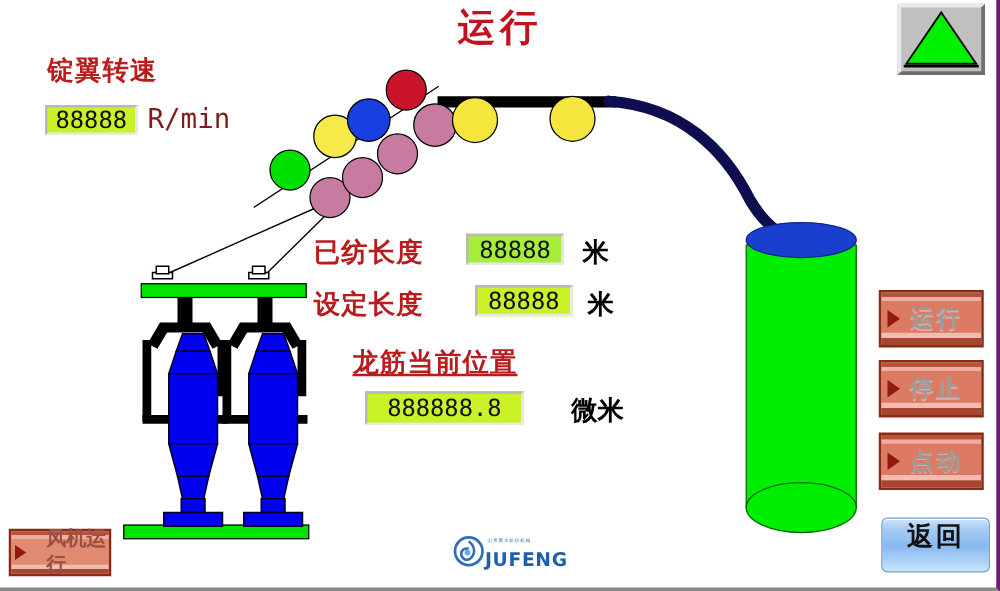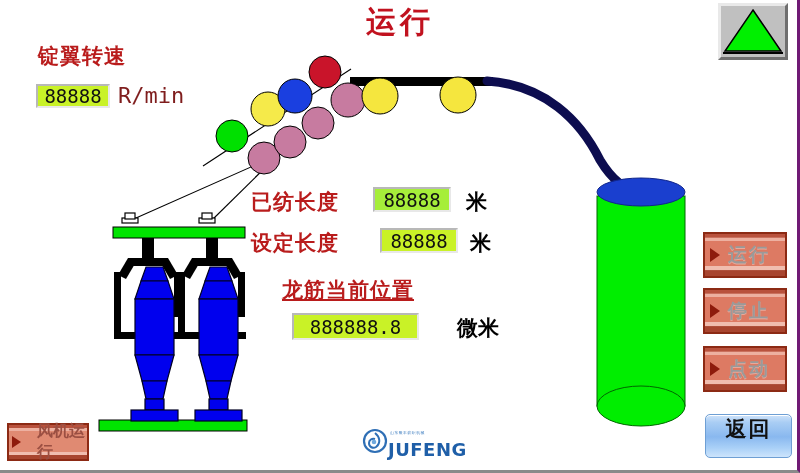--- a/index.html
+++ b/index.html
@@ -204,21 +204,21 @@
     position: absolute;
     left: 362px;
     top: 428px;
     width: 88px;
     height: 30px;
   }
   #logo .logo-word {
     position: absolute;
     left: 26px;
     top: 11px;
-    font-size: 18px;
+    font-size: 15px;
     font-weight: bold;
     color: #1f5fa8;
     letter-spacing: 0.5px;
     font-family: "DejaVu Sans", "Liberation Sans", sans-serif;
   }
   #logo .logo-sub {
     position: absolute;
     left: 28px;
     top: 2px;
     font-size: 4px;

